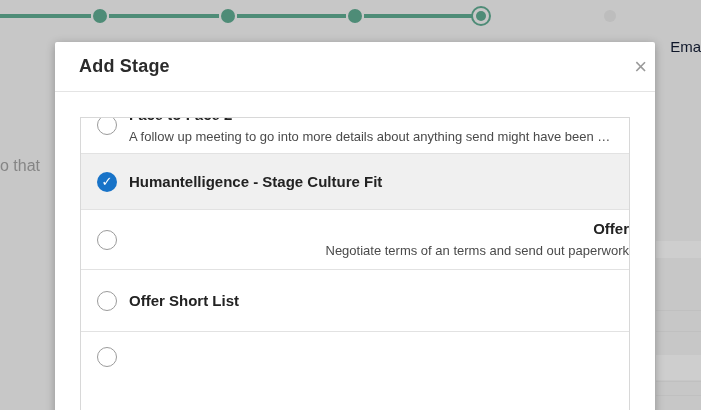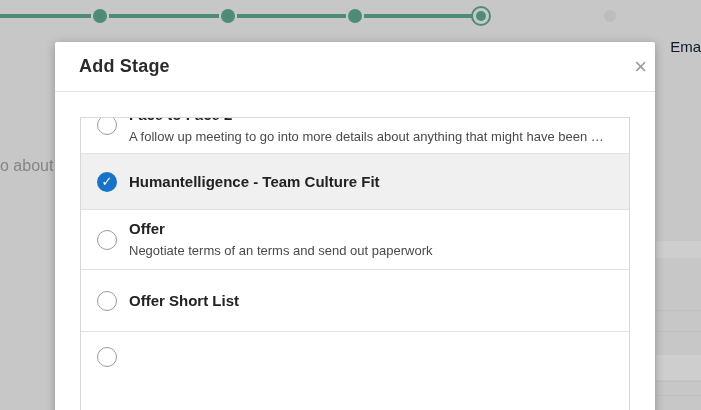--- a/index.html
+++ b/index.html
@@ -55,21 +55,21 @@
     display:flex;align-items:center;justify-content:center;
     color:#fff;font-size:13px;font-weight:bold;
   }
   .stage-text{flex:1;min-width:0;}
   .stage-title{font-size:15px;font-weight:bold;color:#222;line-height:20px;}
   .stage-desc{font-size:13px;color:#4a4a4a;line-height:19px;margin-top:2px;}
 </style>
 </head>
 <body>
 
-<span class="bg-hint bg-text-left">o about</span>
+<span class="bg-hint bg-text-left">o that</span>
 <span class="bg-hint bg-text-right">Ema</span>
 <div class="bg-hint bg-band band1"></div>
 <div class="bg-hint bg-band band2"></div>
 <div class="bg-hint bg-line line1"></div>
 <div class="bg-hint bg-line line2"></div>
 <div class="bg-hint bg-line line3"></div>
 <div class="bg-hint bg-line line4"></div>
 
 <svg id="stepper" width="701" height="32">
     <line x1="-20" y1="16" x2="91" y2="16" stroke="#4e8c77" stroke-width="4"></line>
@@ -88,30 +88,30 @@
   <div class="modal-header">
     <span class="modal-title">Add Stage</span>
     <button class="close-btn">×</button>
   </div>
   <div class="modal-body">
     <div class="stage-list" id="stage-list">
         <div class="stage-row clipped" style="height: 56px;">
           <span class="radio"></span>
           <div class="stage-text">
             <div class="stage-title">Face to Face 2</div>
-            <div class="stage-desc">A follow up meeting to go into more details about anything that might have been …</div>
+            <div class="stage-desc">A follow up meeting to go into more details about anything send might have been …</div>
           </div>
         </div>
         <div class="stage-row selected" style="height: 56px;">
           <span class="radio checked">✓</span>
           <div class="stage-text">
-            <div class="stage-title">Humantelligence - Team Culture Fit</div>
+            <div class="stage-title">Humantelligence - Stage Culture Fit</div>
           </div>
         </div>
-        <div class="stage-row" style="height: 60px;">
+        <div class="stage-row" style="height: 60px; text-align: right;">
           <span class="radio"></span>
           <div class="stage-text">
             <div class="stage-title">Offer</div>
             <div class="stage-desc">Negotiate terms of an terms and send out paperwork</div>
           </div>
         </div>
         <div class="stage-row" style="height: 62px;">
           <span class="radio"></span>
           <div class="stage-text">
             <div class="stage-title">Offer Short List</div>

